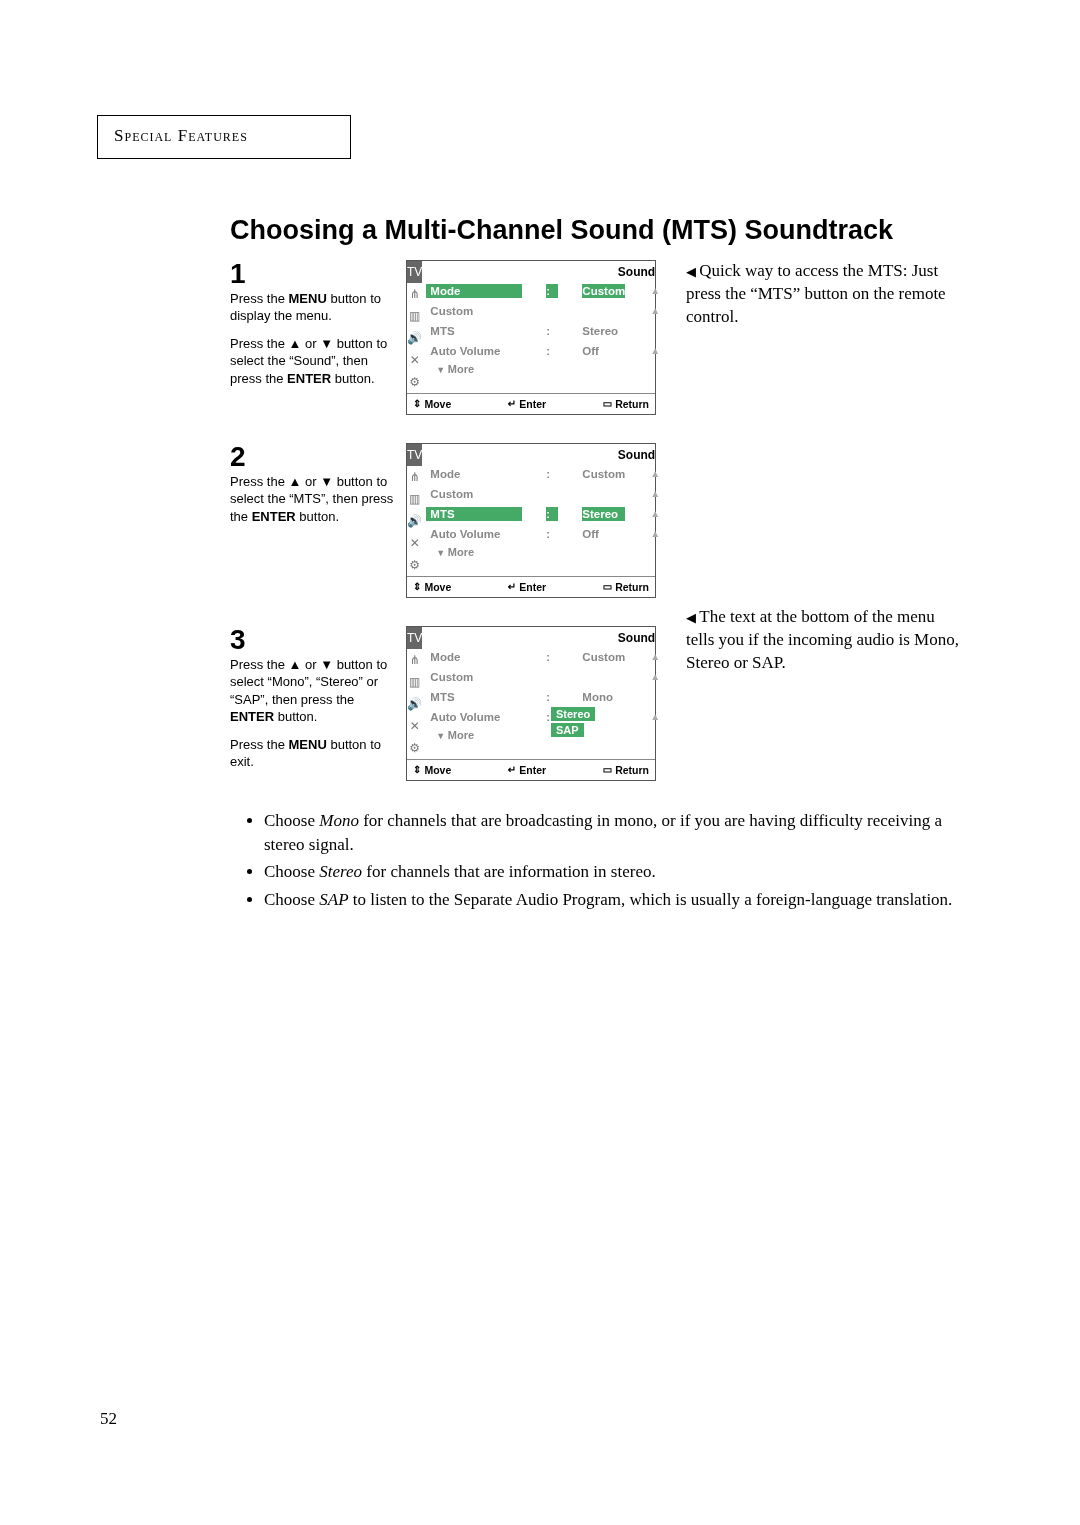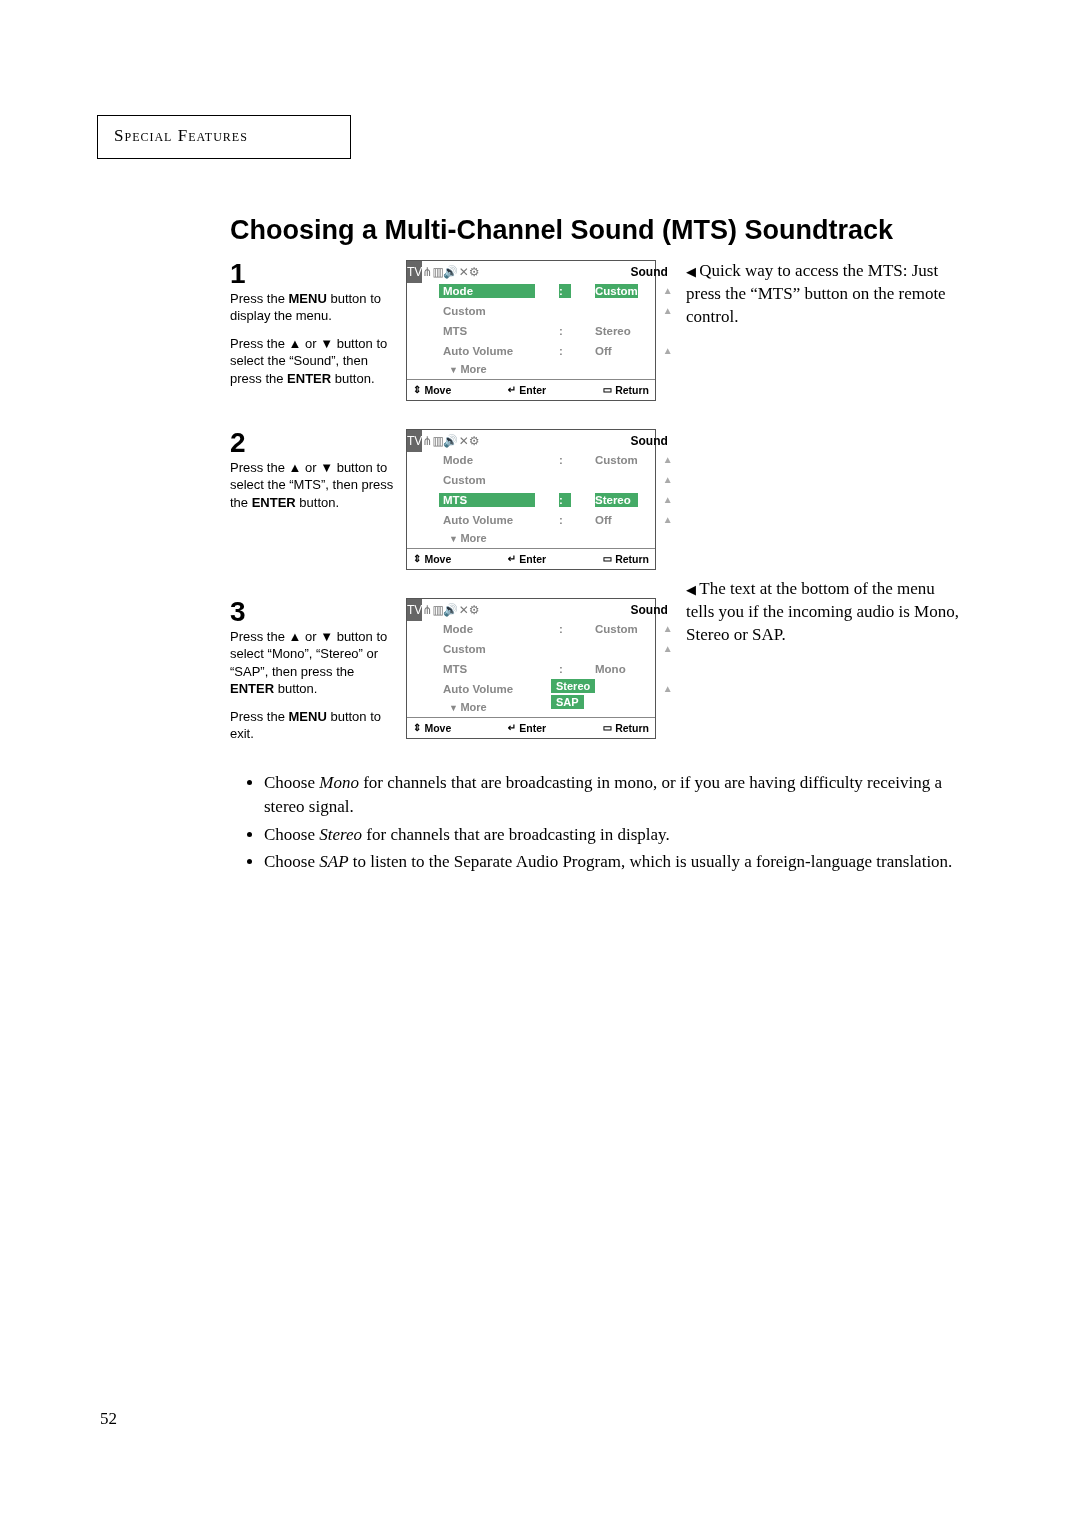--- a/index.html
+++ b/index.html
@@ -67,21 +67,21 @@
     background: #fff;
     font-family: Arial, Helvetica, sans-serif;
     font-size: 11.5px;
   }
   .osd-body {
     display: flex;
   }
   .osd-icons {
     width: 28px;
     display: flex;
-    flex-direction: row;
+    flex-direction: column;
   }
   .osd-icon {
     height: 22px;
     display: flex;
     align-items: center;
     justify-content: center;
     font-size: 12px;
     color: #777;
   }
   .osd-icon.sel {
@@ -381,21 +381,21 @@
       <div class="side-note" style="margin-top:-20px;">
         <span class="tri"></span><span>The text at the bottom of the menu tells you if the incoming audio is Mono, Stereo or SAP.</span>
       </div>
     </div>
 
     <ul class="notes">
       <li>
         <span>Choose </span><span class="italic">Mono</span><span> for channels that are broadcasting in mono, or if you are having difficulty receiving a stereo signal.</span>
       </li>
       <li>
-        <span>Choose </span><span class="italic">Stereo</span><span> for channels that are broadcasting in display.</span>
+        <span>Choose </span><span class="italic">Stereo</span><span> for channels that are information in stereo.</span>
       </li>
       <li>
         <span>Choose </span><span class="italic">SAP</span><span> to listen to the Separate Audio Program, which is usually a foreign-language translation.</span>
       </li>
     </ul>
   </div>
 </div>
 
 <div class="page-num">52</div>
 

